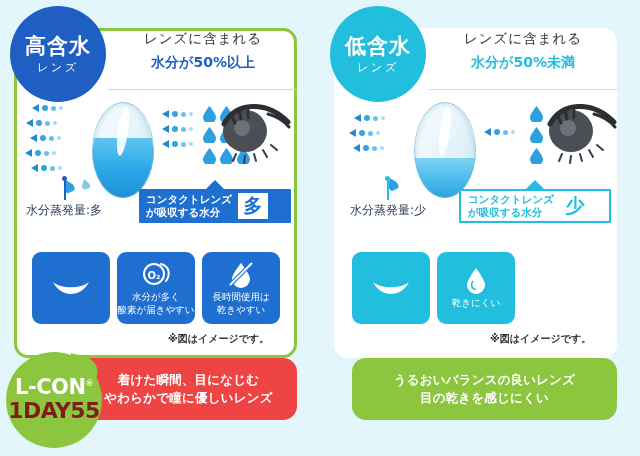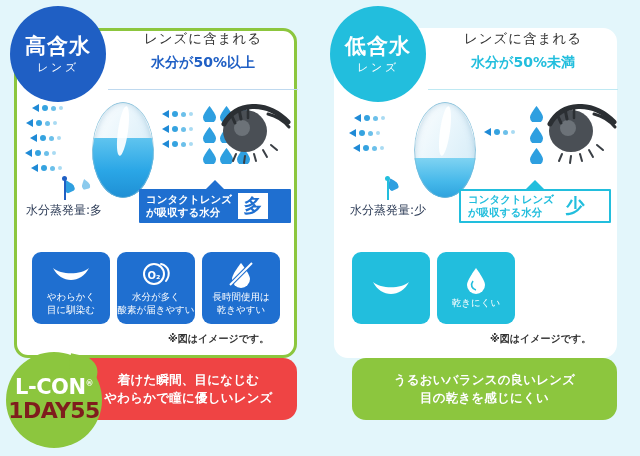--- a/index.html
+++ b/index.html
@@ -261,24 +261,20 @@
     <span class="cval">多</span>
   </div>
 
   <div class="tiles left">
     <div class="tile">
       <span class="ticon">
         <svg width="40" height="20" viewBox="0 0 40 20">
             <path d="M2 4 C10 20 30 20 38 4 C30 11 10 11 2 4 Z" fill="#ffffff"></path>
           </svg>
       </span>
-      <span class="tlab">
-        <span>やわらかく</span><br>
-        <span>目に馴染む</span>
-      </span>
     </div>
     <div class="tile">
       <span class="ticon">
         <svg width="34" height="26" viewBox="0 0 34 26">
           <circle cx="15" cy="13" r="10" fill="none" stroke="#ffffff" stroke-width="2"></circle>
           <text x="15" y="18" font-size="10" font-weight="bold" fill="#ffffff" text-anchor="middle" font-family="DejaVu Sans">O₂</text>
           <path d="M22 3 C30 5 32 13 27 20" stroke="#ffffff" stroke-width="2" fill="none" stroke-linecap="round"></path>
         </svg>
       </span>
       <span class="tlab">

